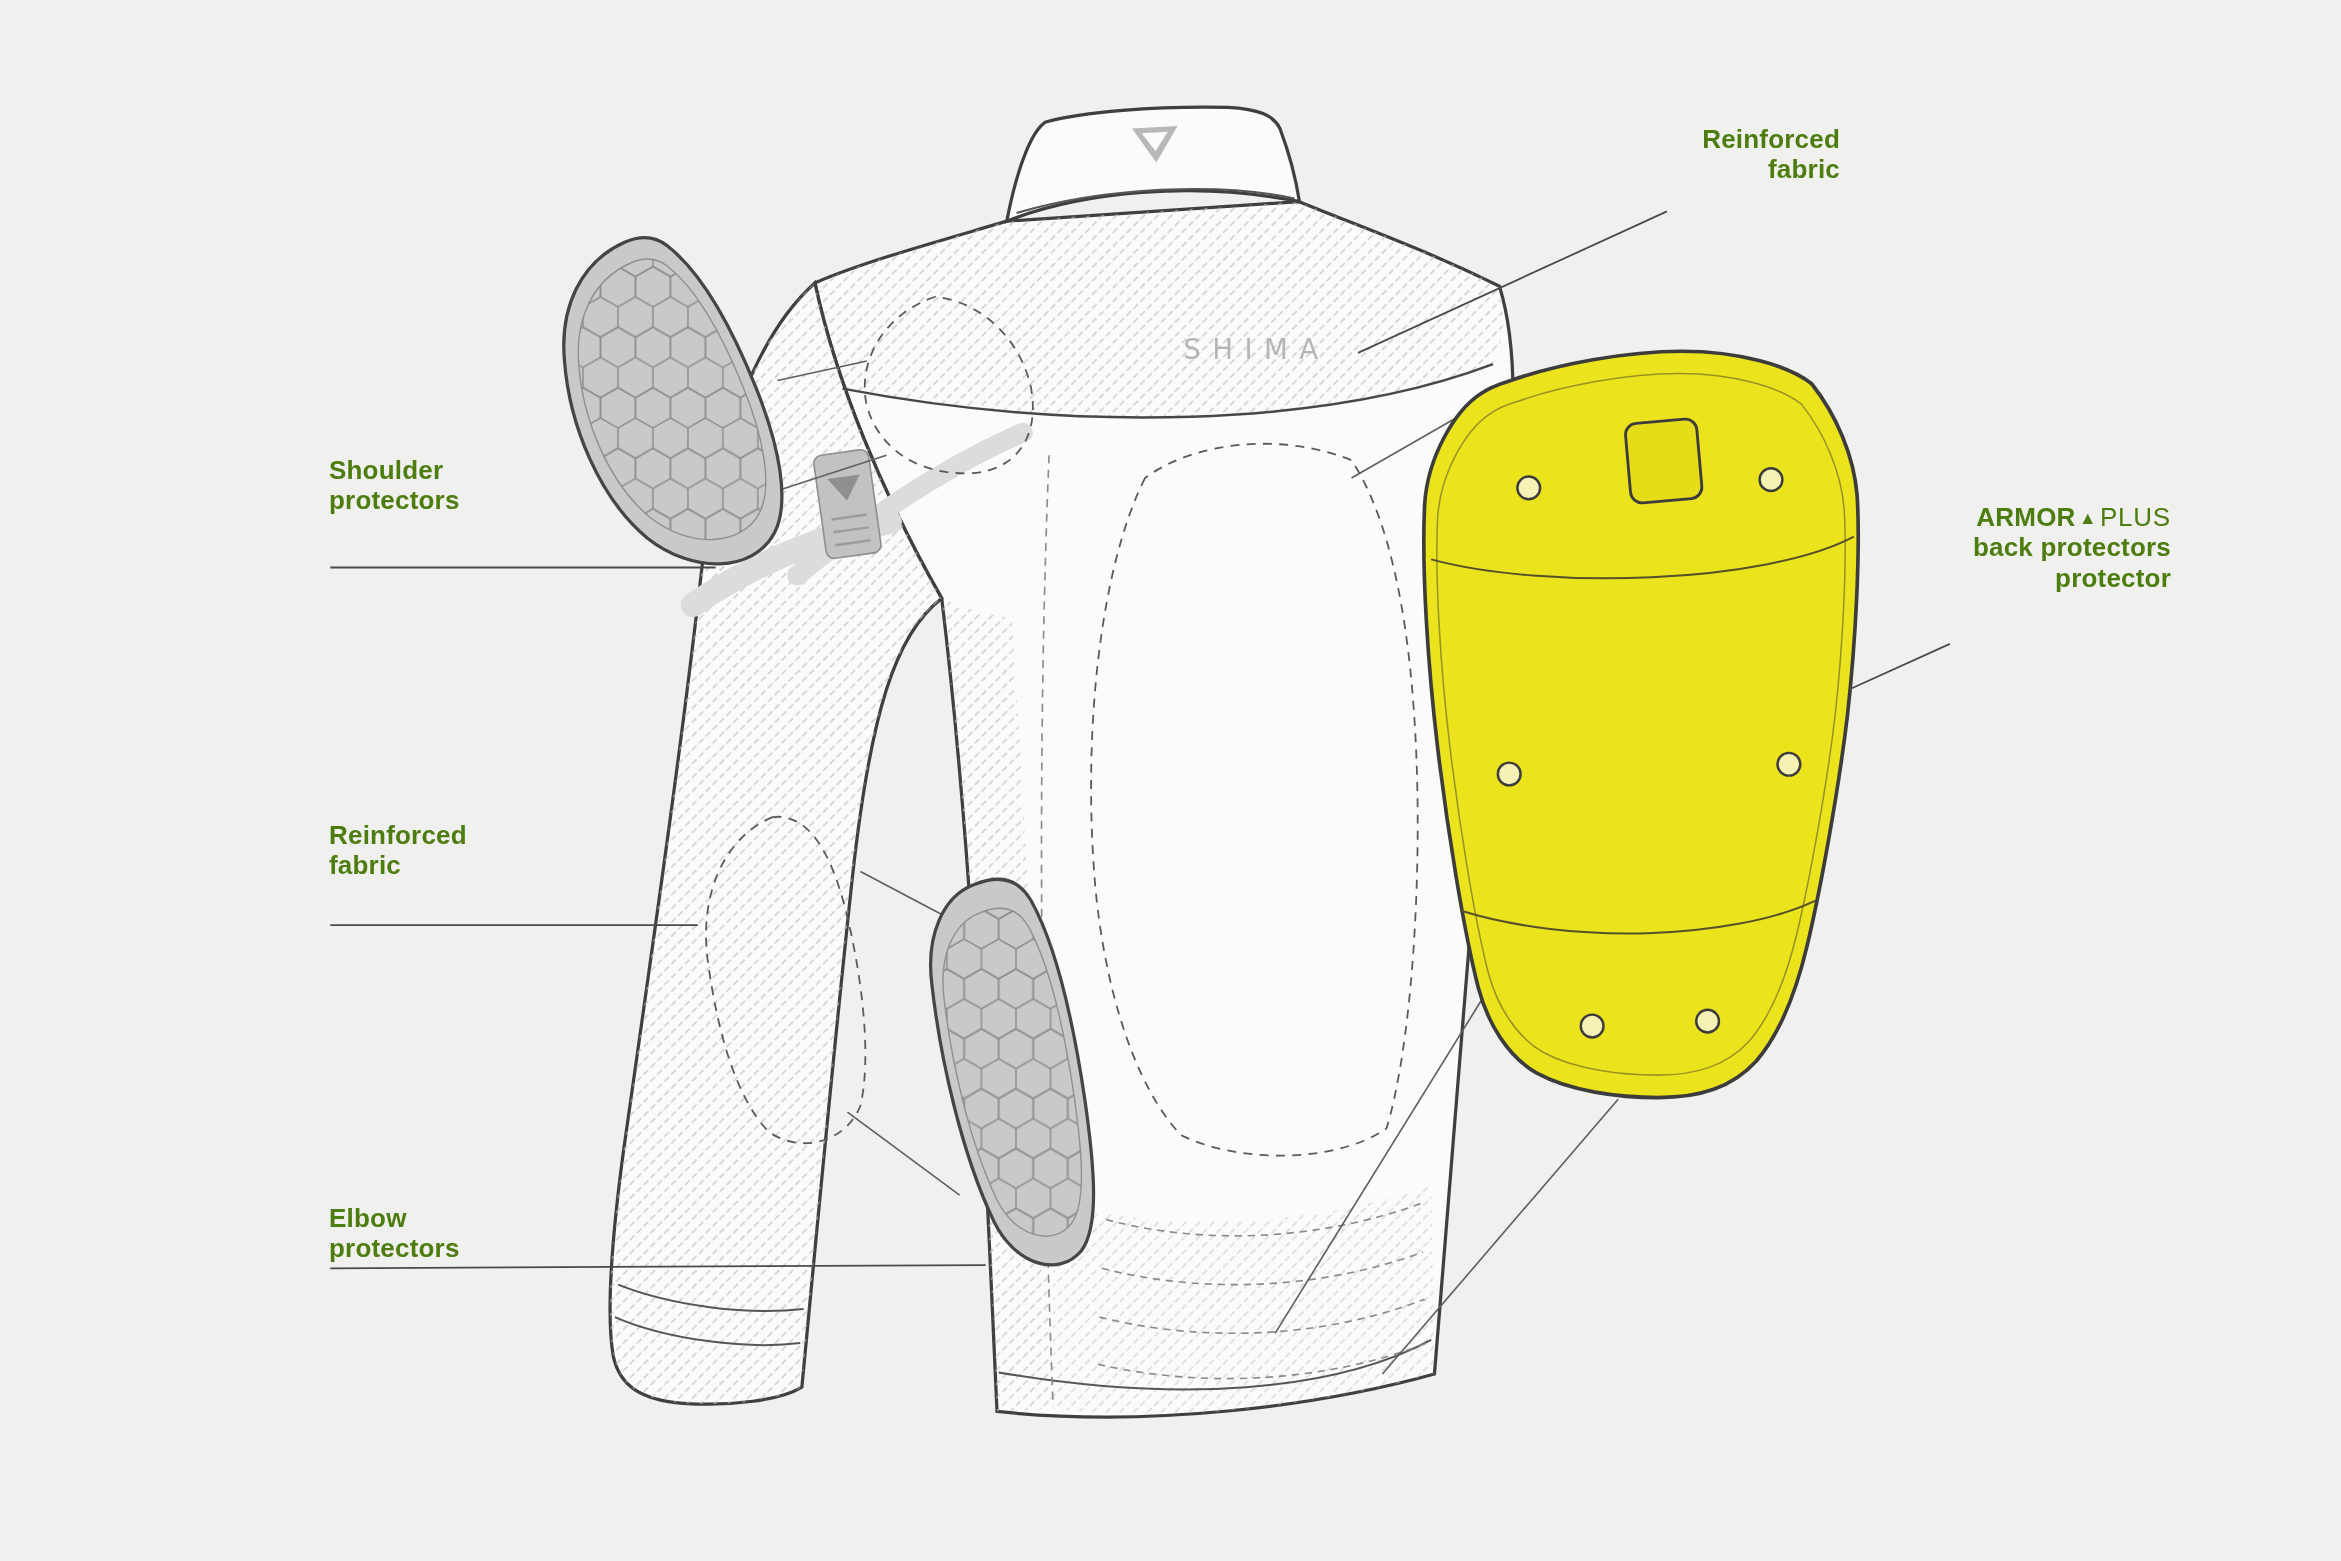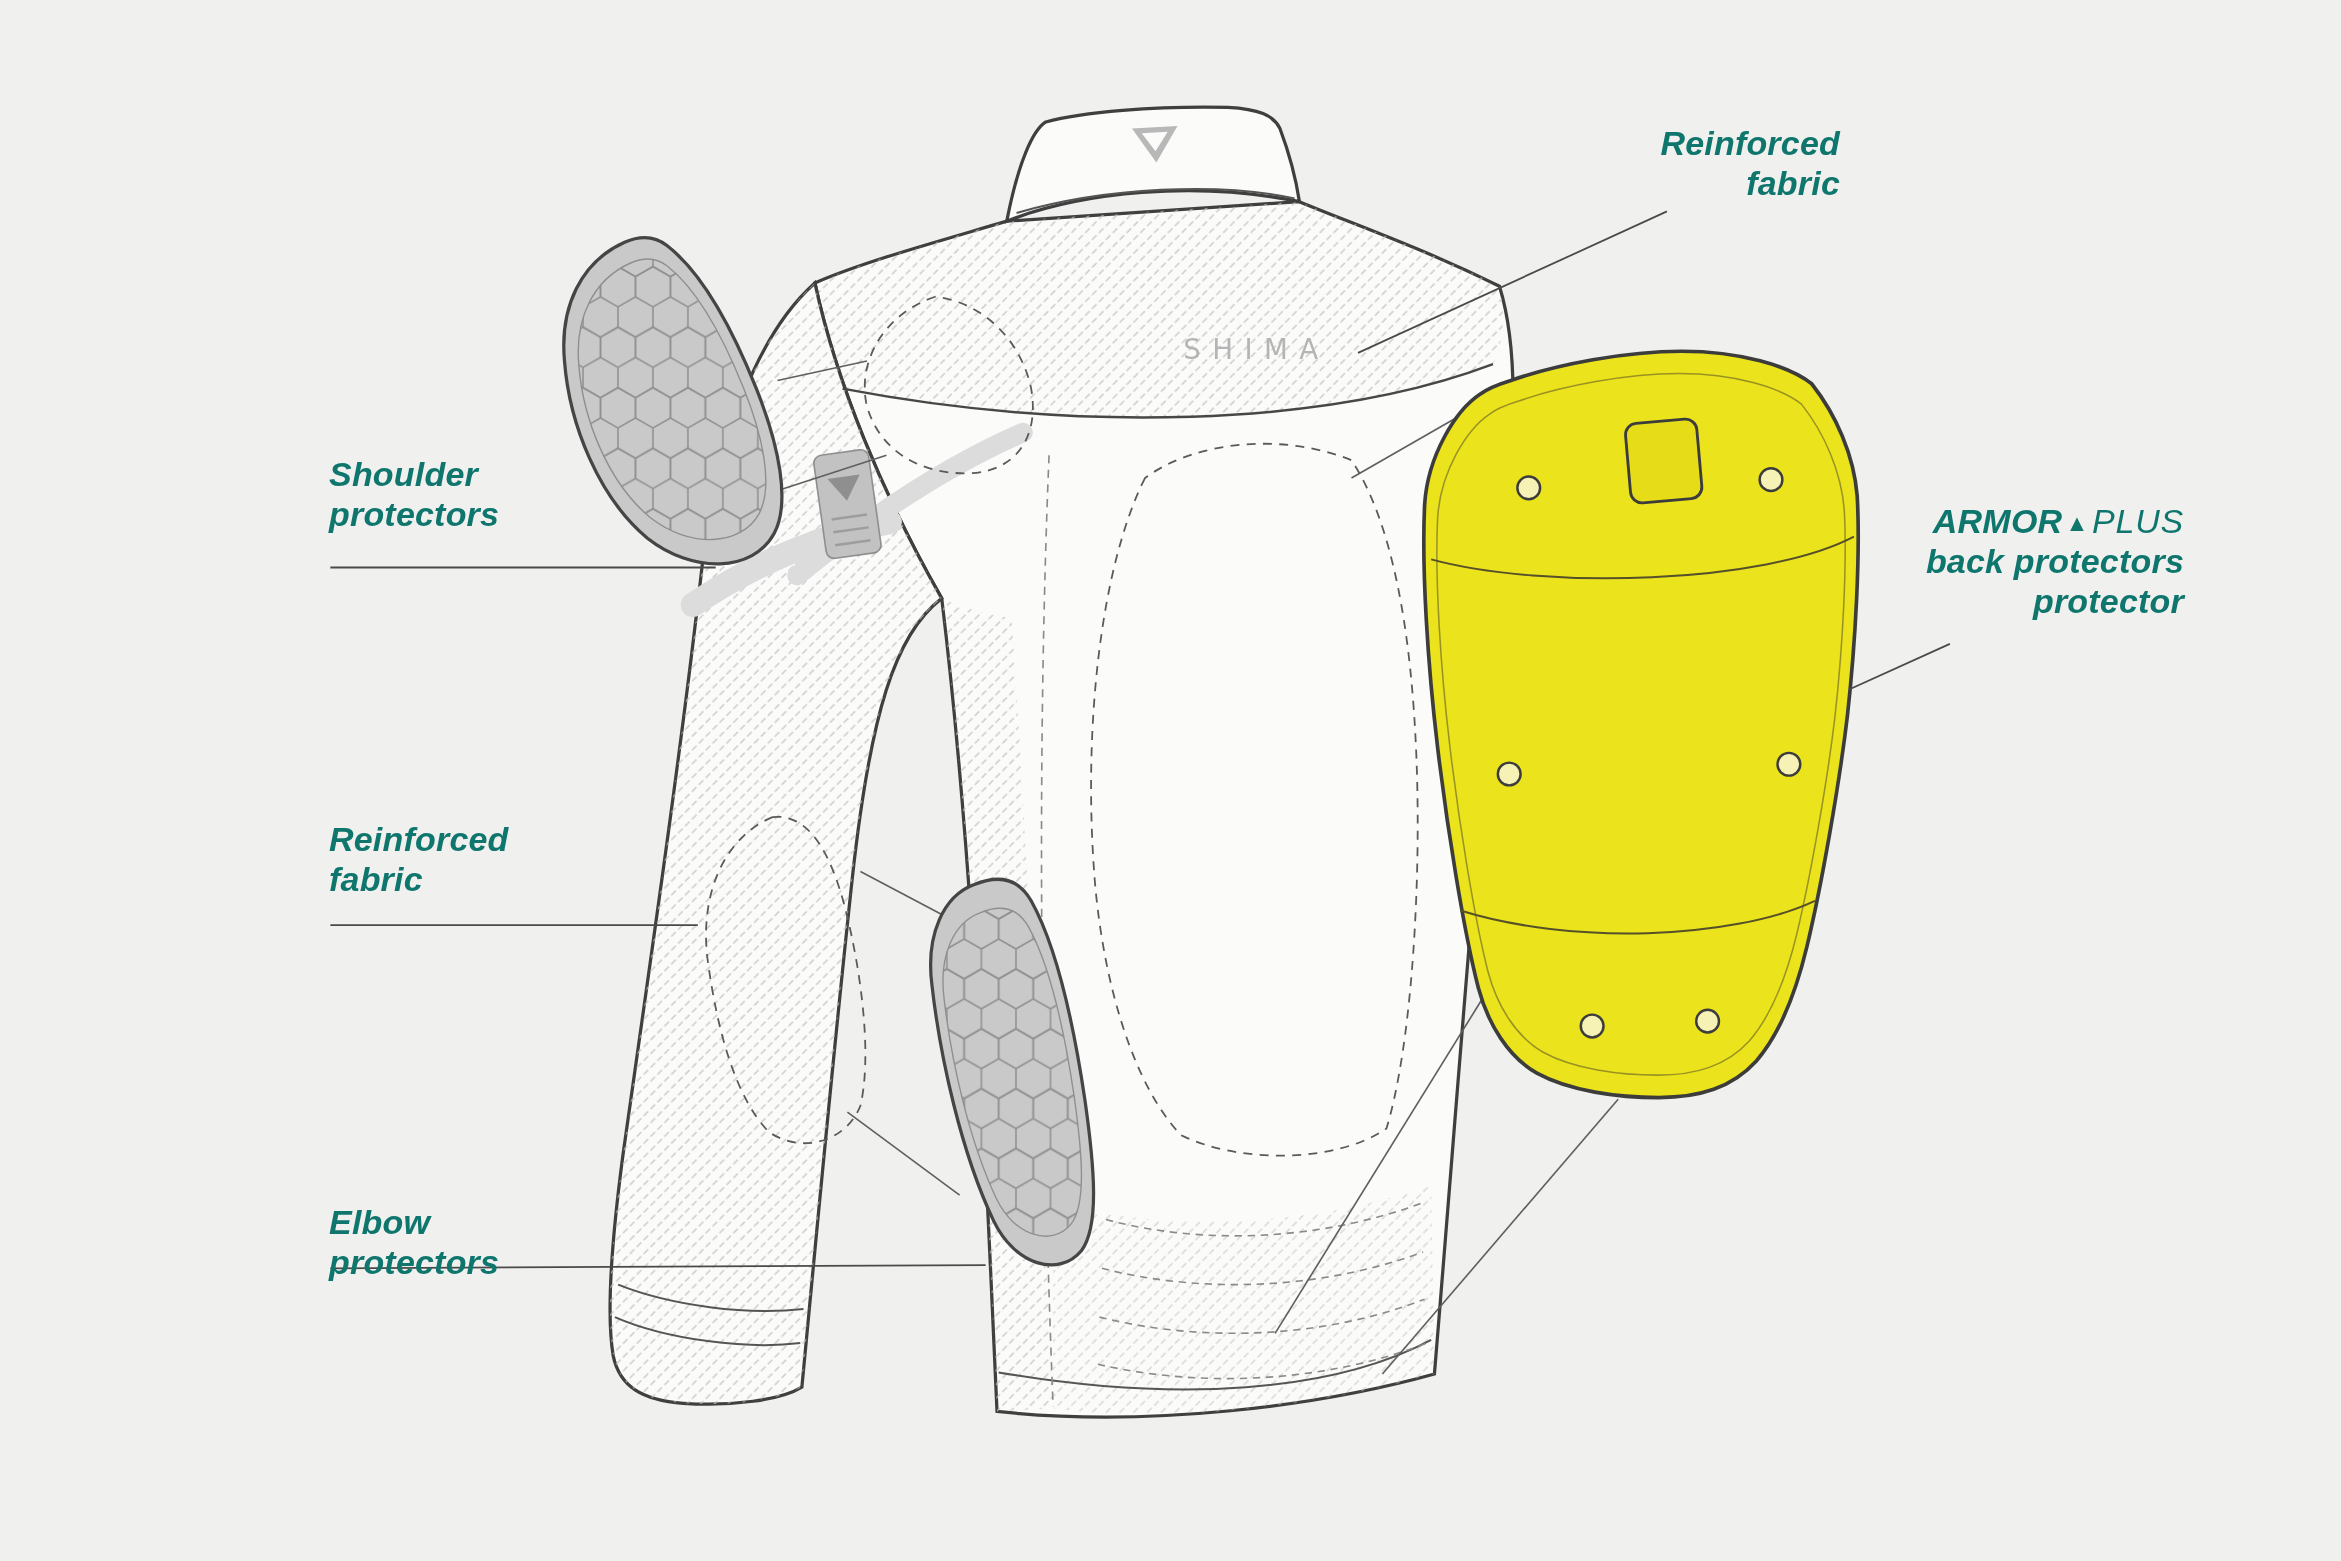--- a/index.html
+++ b/index.html
@@ -1,19 +1,19 @@
 <!DOCTYPE html>
 <html style="font-size:13px"><head>
 <meta charset="utf-8">
 <style>
   html,body{margin:0;padding:0;background:#f0f0ee;}
   .stage{position:relative;width:2342px;height:1561px;background:#f0f0ee;overflow:hidden;
          font-family:"Liberation Sans",sans-serif;}
   .stage svg{position:absolute;left:0;top:0;}
-  .label{position:absolute;font-weight:bold;font-size:34px;line-height:1.17;color:#0f766e;letter-spacing:0.2px;font-style:italic;}
+  .label{position:absolute;font-weight:bold;font-size:26px;line-height:1.17;color:#4d7c0f;letter-spacing:0.2px;}
   .align-right{text-align:right;}
   .brand{font-weight:bold;}
   .brand-logo{font-size:.68em;margin:0 3.3px;display:inline-block;transform:translateY(-1.6px);}
   .brand-suffix{font-weight:normal;letter-spacing:0.8px;}
 </style>
 </head>
 <body>
 
 <div class="stage">
 
@@ -160,21 +160,21 @@
 <div class="label align-right" style="top:124px; right:502px;">
   <div>Reinforced</div>
   <div>fabric</div>
 </div>
 
 <div class="label" style="top:455px; left:329px;">
   <div>Shoulder</div>
   <div>protectors</div>
 </div>
 
-<div class="label align-right" style="top:502px; right:158px;margin-left:16px;">
+<div class="label align-right" style="top:502px; right:171px;margin-left:16px;">
   <div>
     <span class="brand">ARMOR</span><span class="brand-logo">▲</span><span class="brand-suffix">PLUS</span>
   </div>
   <div>back protectors</div>
   <div>protector</div>
 </div>
 
 <div class="label" style="top:820px; left:329px;">
   <div>Reinforced</div>
   <div>fabric</div>

